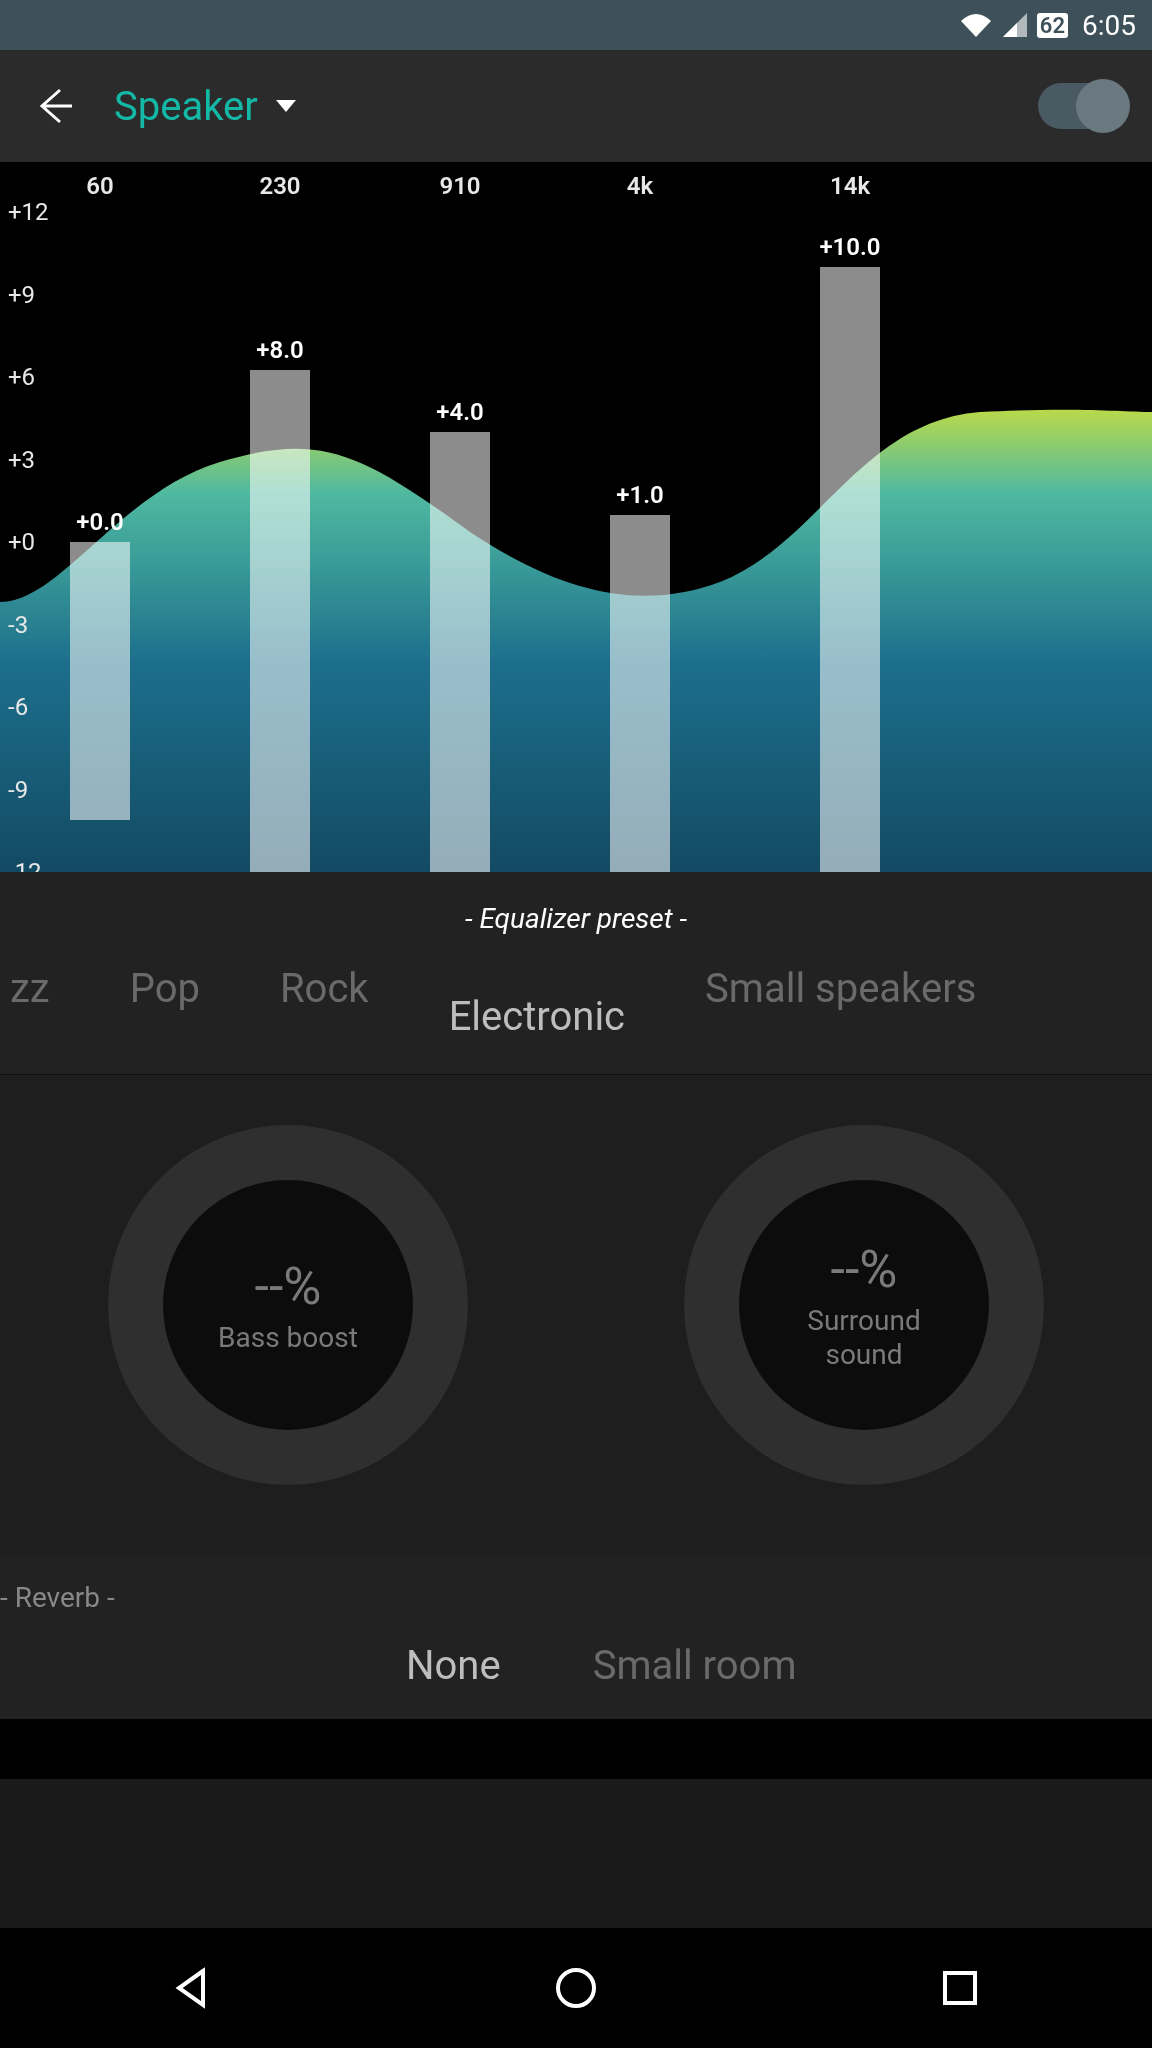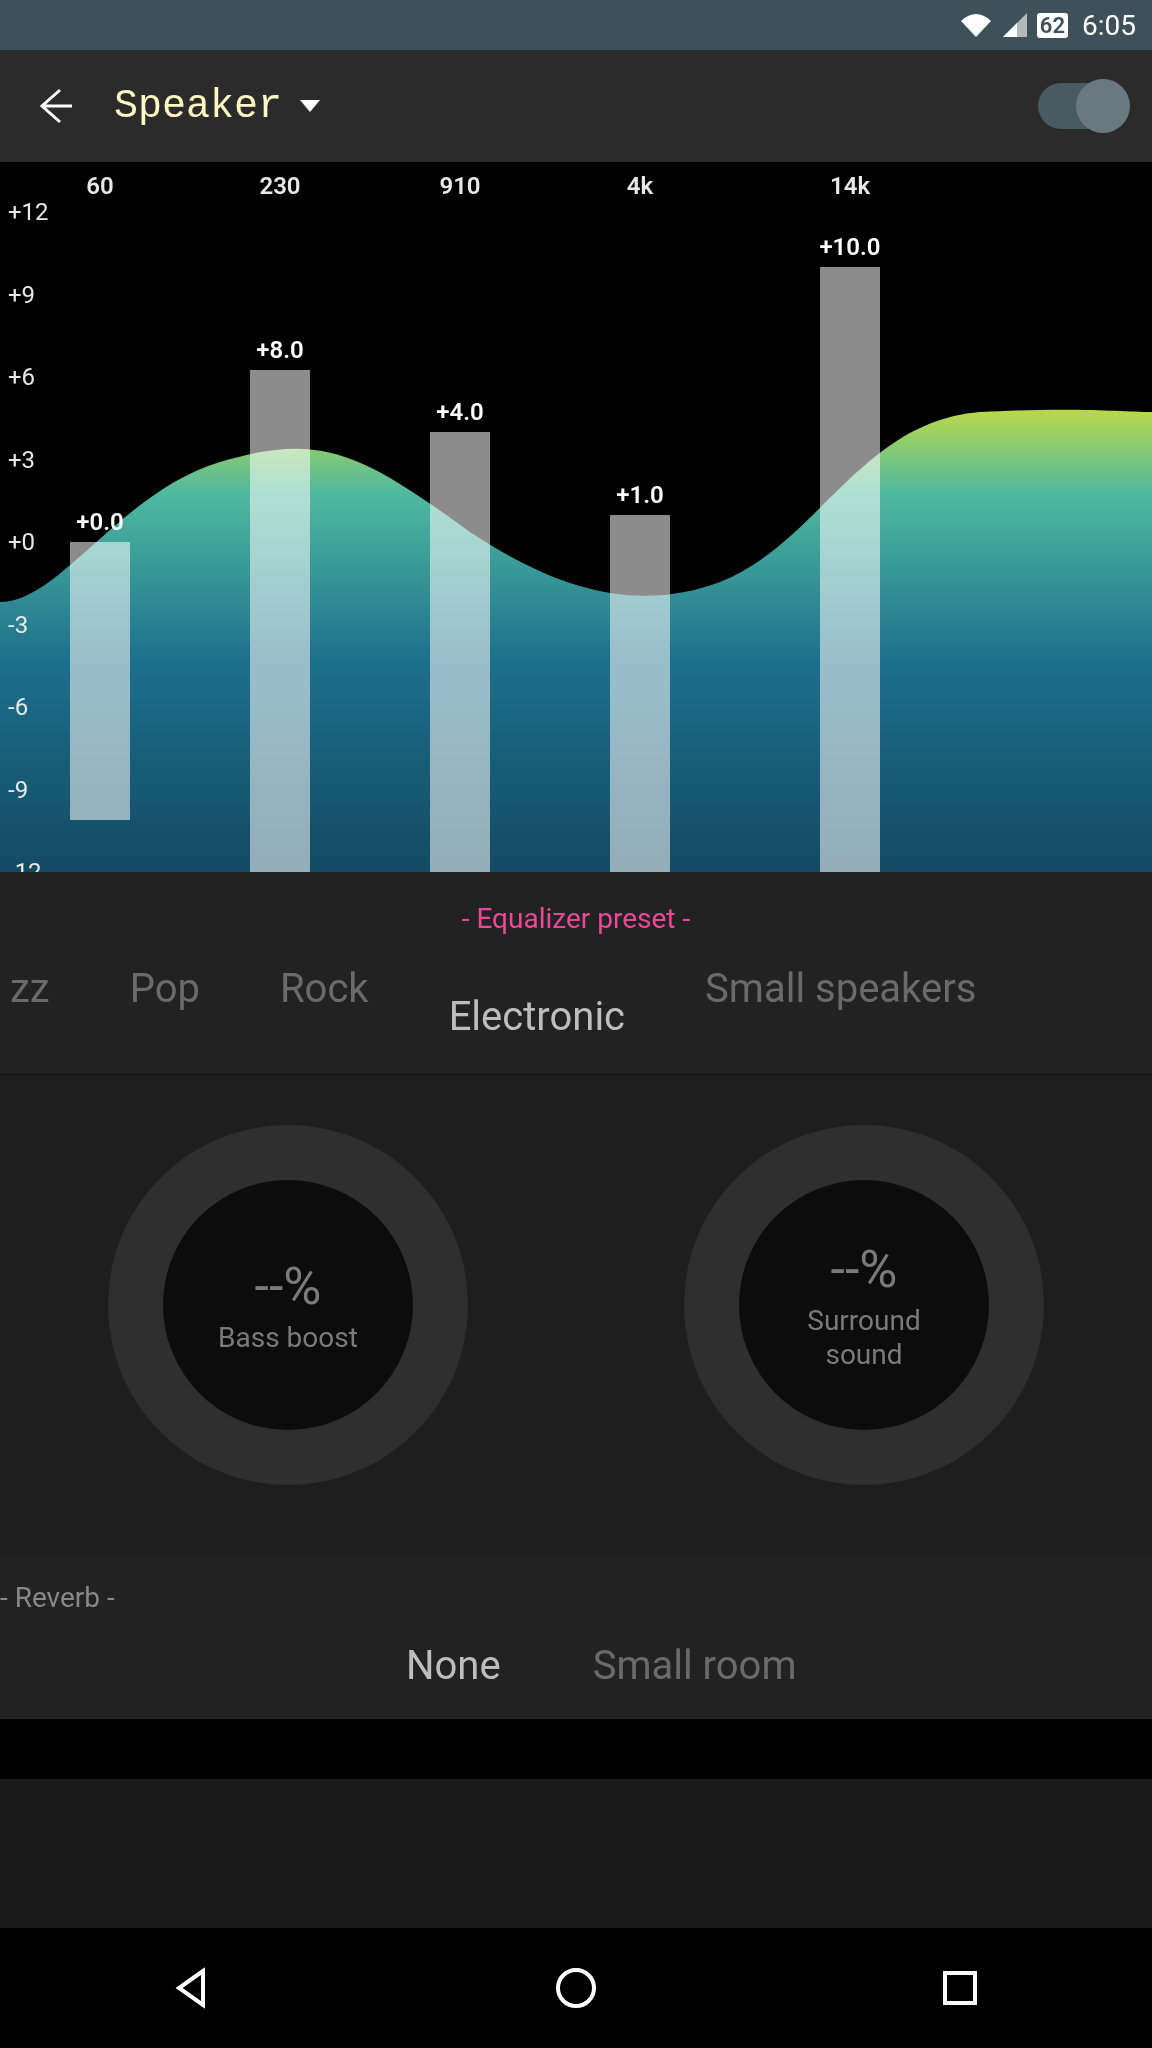--- a/index.html
+++ b/index.html
@@ -8,39 +8,39 @@
   
   .status-bar { height: 50px; background: #3e5059; display: flex; align-items: center; justify-content: flex-end; padding: 0 16px; font-size: 28px; color: #fff; gap: 8px; }
   .status-bar .battery { font-size: 22px; background:#fff; color:#3e5059; padding:0 3px; border-radius:3px; font-weight:600;}
   .status-bar .time { margin-left: 6px; font-weight: 400; }
   
   
   .toolbar { height: 112px; background: #2b2b2b; display: flex; align-items: center; padding: 0 24px; }
   .back-btn { width: 60px; height: 60px; display:flex; align-items:center; justify-content:center; cursor:pointer; }
   .back-btn svg { width: 44px; height: 44px; stroke:#fff; stroke-width:3; fill:none; }
   .output-sel { display:flex; align-items:center; gap:18px; margin-left: 30px; cursor:pointer; }
-  .output-sel span { font-size: 40px; color:#fef9c3;font-family:Liberation Mono, monospace; }
+  .output-sel span { font-size: 40px; color:#14b8a6; }
   .output-sel .tri { width:0;height:0;border-left:10px solid transparent;border-right:10px solid transparent;border-top:12px solid #fff; }
   .spacer { flex:1; }
   .toggle { width: 90px; height: 46px; background:#4a5a62; border-radius:23px; position:relative; cursor:pointer; }
   .toggle .knob { position:absolute; right:-2px; top:-4px; width:54px; height:54px; background:#6a7880; border-radius:50%; }
   
   
   .eq-chart { position:relative; height: 710px; background:#000; overflow:hidden; }
   .eq-chart svg.curve { position:absolute; inset:0; width:100%; height:100%; }
   .y-labels { position:absolute; left:8px; top:0; height:100%; font-size:24px; color:#e8e8e8; }
   .y-labels span { position:absolute; left:0; transform:translateY(-50%); }
   .x-labels { position:absolute; top:10px; left:0; right:0; height:30px; font-size:24px; color:#e8e8e8; font-weight:600; }
   .x-labels span { position:absolute; transform:translateX(-50%); }
   .bar { position:absolute; width:60px; background:rgba(255,255,255,0.55); cursor:pointer; }
   .bar-label { position:absolute; font-size:24px; color:#fff; font-weight:600; transform:translate(-50%,-100%); top:-6px; left:50%; white-space:nowrap; }
   
   
   .preset-section { background:#222; padding: 30px 0 0 0; border-bottom:1px solid #111; }
-  .preset-title { text-align:center; color:#ec4899; font-size:28px; margin-bottom: 30px; }
+  .preset-title { text-align:center; color:#ffffff; font-size:28px; margin-bottom: 30px; font-style: italic; }
   .preset-scroll { display:flex; overflow:hidden; white-space:nowrap; font-size:40px; color:#6a6a6a; padding-bottom:34px; }
   .preset-scroll .item { padding: 0 40px; cursor:pointer; }
   .preset-scroll .item.active { color:#bdbdbd;margin-top:28px; }
   
   
   .knobs { background:#1e1e1e; display:flex; justify-content:space-around; align-items:center; padding: 50px 0 70px 0; }
   .dial { width: 360px; height:360px; border-radius:50%; background:#2f2f2f; display:flex; align-items:center; justify-content:center; cursor:pointer; }
   .dial-inner { width:250px; height:250px; border-radius:50%; background:#0c0c0c; display:flex; flex-direction:column; align-items:center; justify-content:center; color:#7a7a7a; }
   .dial-inner .val { font-size:52px; }
   .dial-inner .lbl { font-size:28px; text-align:center; line-height:1.2; margin-top:4px; }

